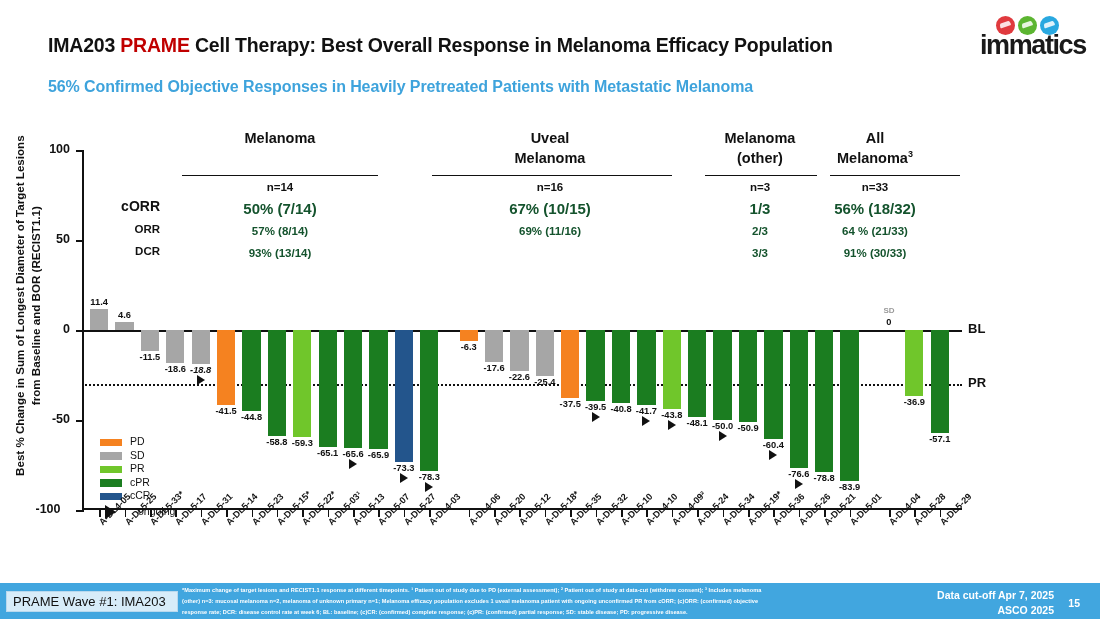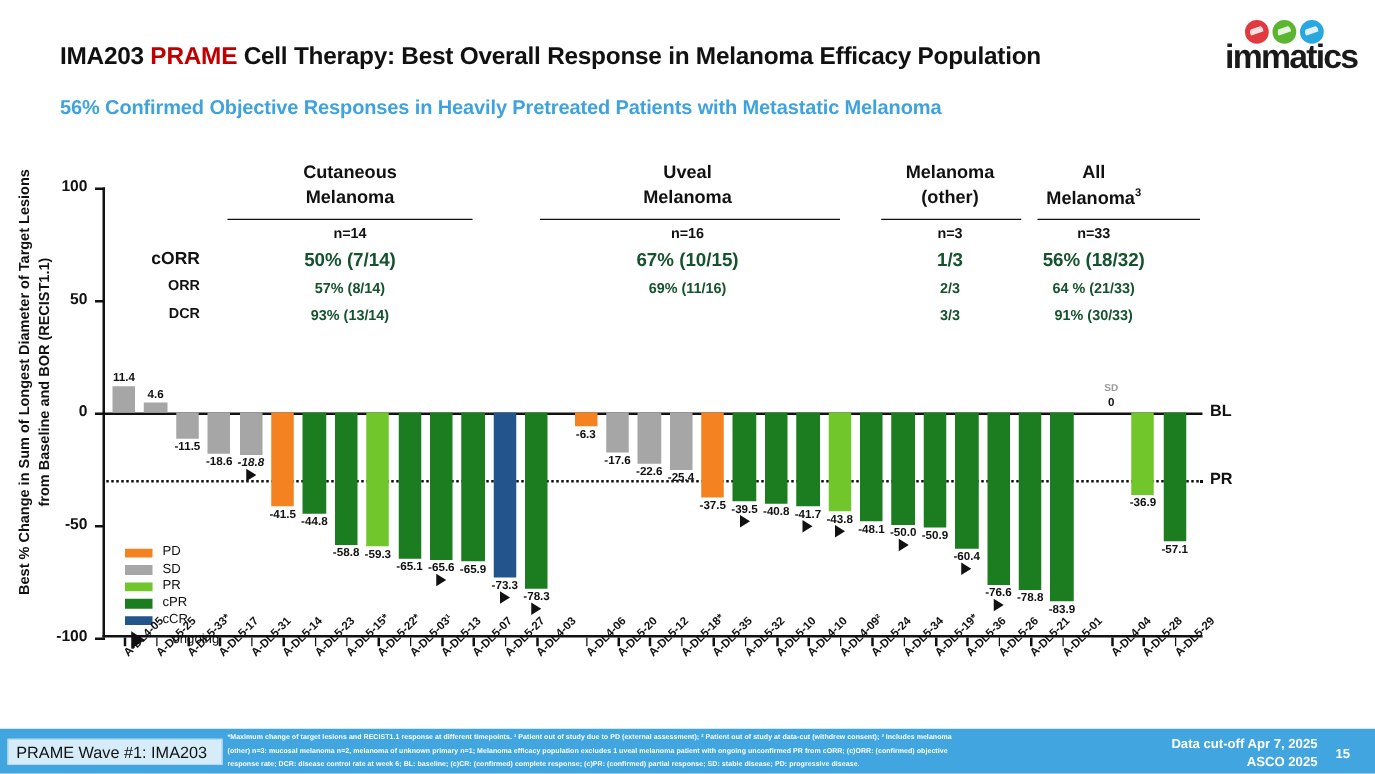--- a/index.html
+++ b/index.html
@@ -153,21 +153,20 @@
       <span class="ldot d1"></span>
       <span class="ldot d2"></span>
       <span class="ldot d3"></span>
     </div>
     <div id="logo-word">immatics</div>
   </div>
 </div>
 
 <div id="summary">
     <div class="st-col-head" style="left: 65px; top: 0px; width: 190px;">
-      <div>Cutaneous</div>
       <div>Melanoma</div>
     </div>
     <div class="st-rule" style="left: 62px; width: 196px; top: 47px;"></div>
     <div class="st-n" style="left: 65px; width: 190px; top: 53px;">n=14</div>
     <div class="st-cell r-corr" style="left: 65px; width: 190px; top: 72px;">50% (7/14)</div>
     <div class="st-cell r-sub" style="left: 65px; width: 190px; top: 97px;">57% (8/14)</div>
     <div class="st-cell r-sub" style="left: 65px; width: 190px; top: 119px;">93% (13/14)</div>
     <div class="st-col-head" style="left: 315px; top: 0px; width: 230px;">
       <div>Uveal</div>
       <div>Melanoma</div>
@@ -233,21 +232,21 @@
     </div>
 <div class="ytick" style="top: 10px;"></div>
     <div class="ytlabel" style="top: 2px;">100</div>
     <div class="ytick" style="top: 100px;"></div>
     <div class="ytlabel" style="top: 92px;">50</div>
     <div class="ytick" style="top: 190px;"></div>
     <div class="ytlabel" style="top: 182px;">0</div>
     <div class="ytick" style="top: 280px;"></div>
     <div class="ytlabel" style="top: 272px;">-50</div>
     <div class="ytick" style="top: 370px;"></div>
-    <div class="ytlabel" style="top: 362px;">-100</div>
+    <div class="ytlabel" style="top: 362px; text-align: center;">-100</div>
     <div class="axis-anno" style="left: 968px; top: 181px;">BL</div>
     <div class="axis-anno" style="left: 968px; top: 235px;">PR</div>
     <div class="bar" style="left: 90px; width: 18.2836px; background: rgb(166, 166, 166); top: 169.48px; height: 20.52px;"></div>
     <div class="bar-val" style="width: 44.2836px; left: 77px; top: 157.48px;">11.4</div>
     <div class="xtick" style="left: 99.1418px;"></div>
     <div class="xlabel" style="left: 97.1418px; top: 380px;">A-DL4-05</div>
     <div class="bar" style="left: 115.394px; width: 18.2836px; background: rgb(166, 166, 166); top: 181.72px; height: 8.28px;"></div>
     <div class="bar-val" style="width: 44.2836px; left: 102.394px; top: 169.72px;">4.6</div>
     <div class="xtick" style="left: 124.536px;"></div>
     <div class="xlabel" style="left: 122.536px; top: 380px;">A-DL5-25</div>

